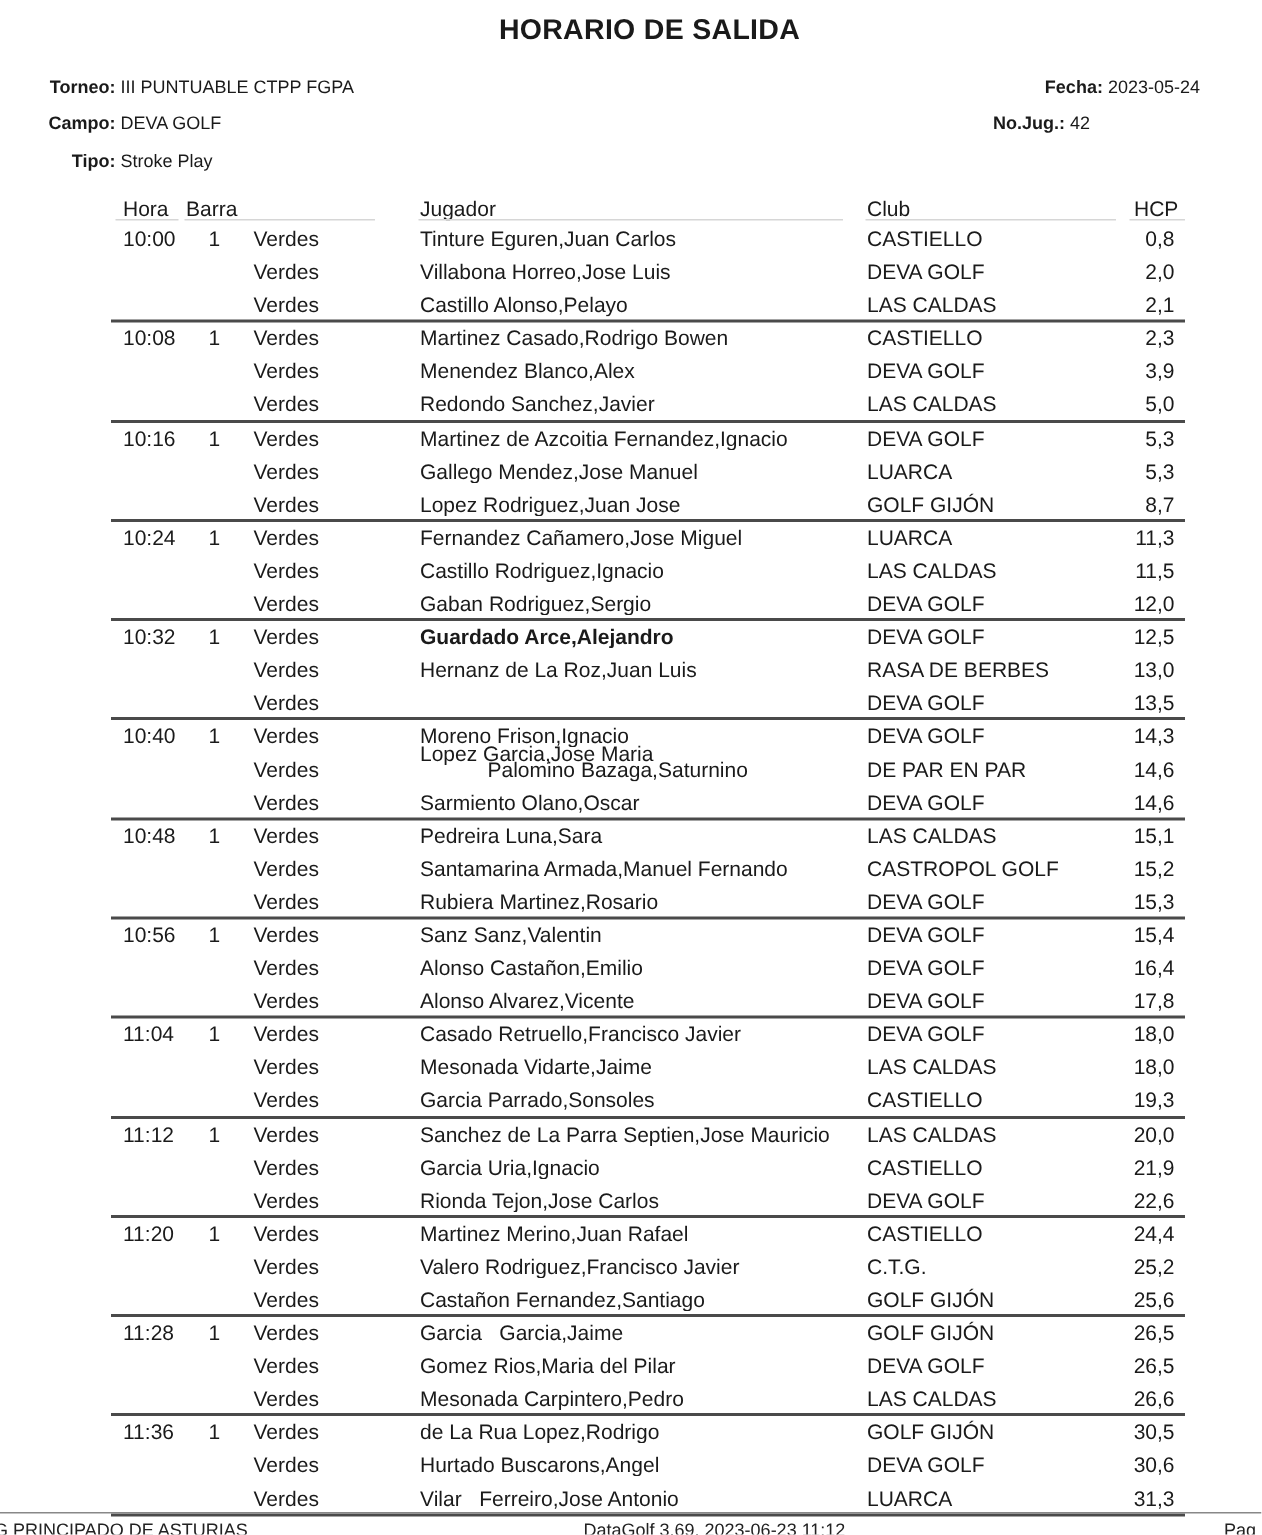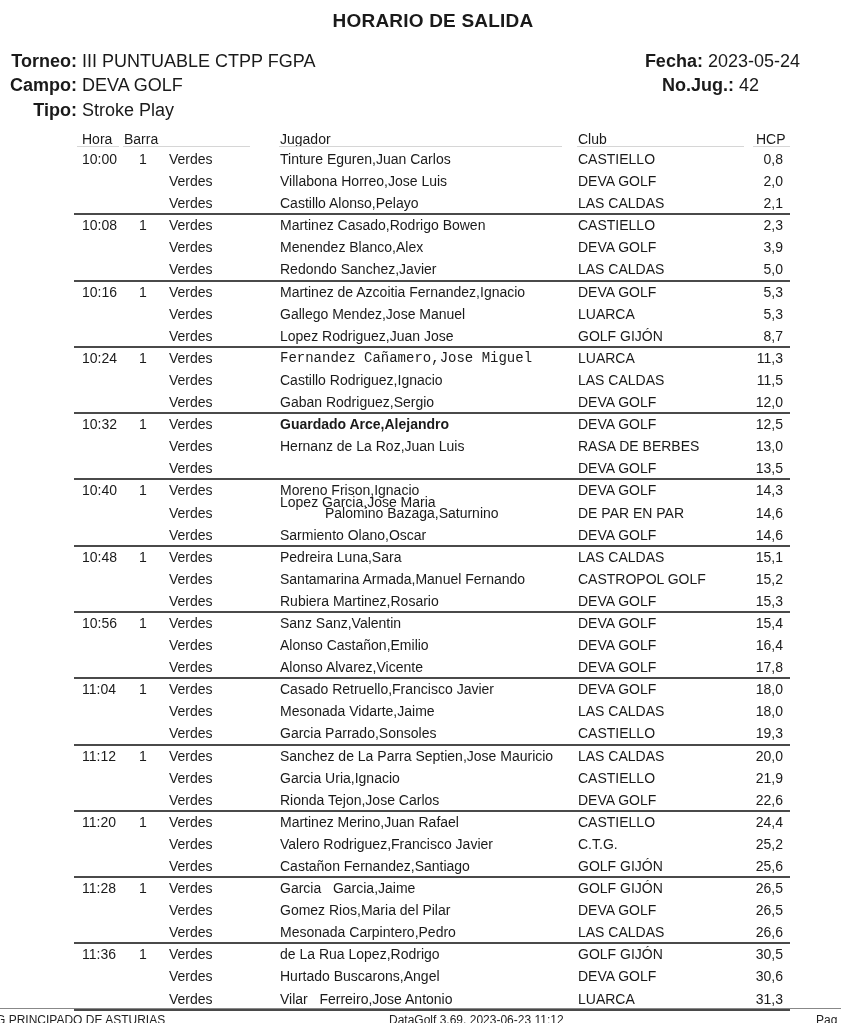--- a/index.html
+++ b/index.html
@@ -1,20 +1,20 @@
 <!DOCTYPE html>
 <html><head>
 <meta charset="utf-8">
 <style>
   html, body { margin:0; padding:0; background:#ffffff; }
   body { width:841px; height:1023px; overflow:hidden; position:relative;
          font-family:"Liberation Sans", sans-serif; color:#1a1a1a; }
   .title { position:absolute; top:10px; left:0; width:866px; text-align:center;
            font-weight:bold; font-size:19px; letter-spacing:0.2px; }
-  .meta { position:absolute; font-size:18px; white-space:nowrap; }
+  .meta { position:absolute; font-size:12px; white-space:nowrap; }
   .m-torneo { top:51px; left:0; }
   .m-campo  { top:75px; left:0; }
   .m-tipo   { top:100px; left:0; }
   .m-fecha  { top:51px; right:41px; }
   .m-nojug  { top:75px; left:662px; }
   .lbl { display:inline-block; text-align:right; font-weight:bold; }
   .m-torneo .lbl, .m-campo .lbl, .m-tipo .lbl { width:77px; }
 
   .hdr { position:absolute; top:131px; font-size:14px; }
   .hdr span { position:absolute; white-space:nowrap; }
@@ -137,21 +137,21 @@
       <span class="c-tee">Verdes</span>
       <span class="c-name" style="white-space: pre;">Lopez Rodriguez,Juan Jose</span>
       <span class="c-club">GOLF GIJÓN</span>
       <span class="c-hcp">8,7</span>
       <div class="sep"></div>
     </div>
     <div class="row">
       <span class="c-hora">10:24</span>
       <span class="c-barra">1</span>
       <span class="c-tee">Verdes</span>
-      <span class="c-name" style="white-space: pre; font-family: Liberation Mono, monospace;">Fernandez Cañamero,Jose Miguel</span>
+      <span class="c-name" style="white-space: pre;">Fernandez Cañamero,Jose Miguel</span>
       <span class="c-club">LUARCA</span>
       <span class="c-hcp">11,3</span>
     </div>
     <div class="row">
       <span class="c-tee">Verdes</span>
       <span class="c-name" style="white-space: pre;">Castillo Rodriguez,Ignacio</span>
       <span class="c-club">LAS CALDAS</span>
       <span class="c-hcp">11,5</span>
     </div>
     <div class="row">

